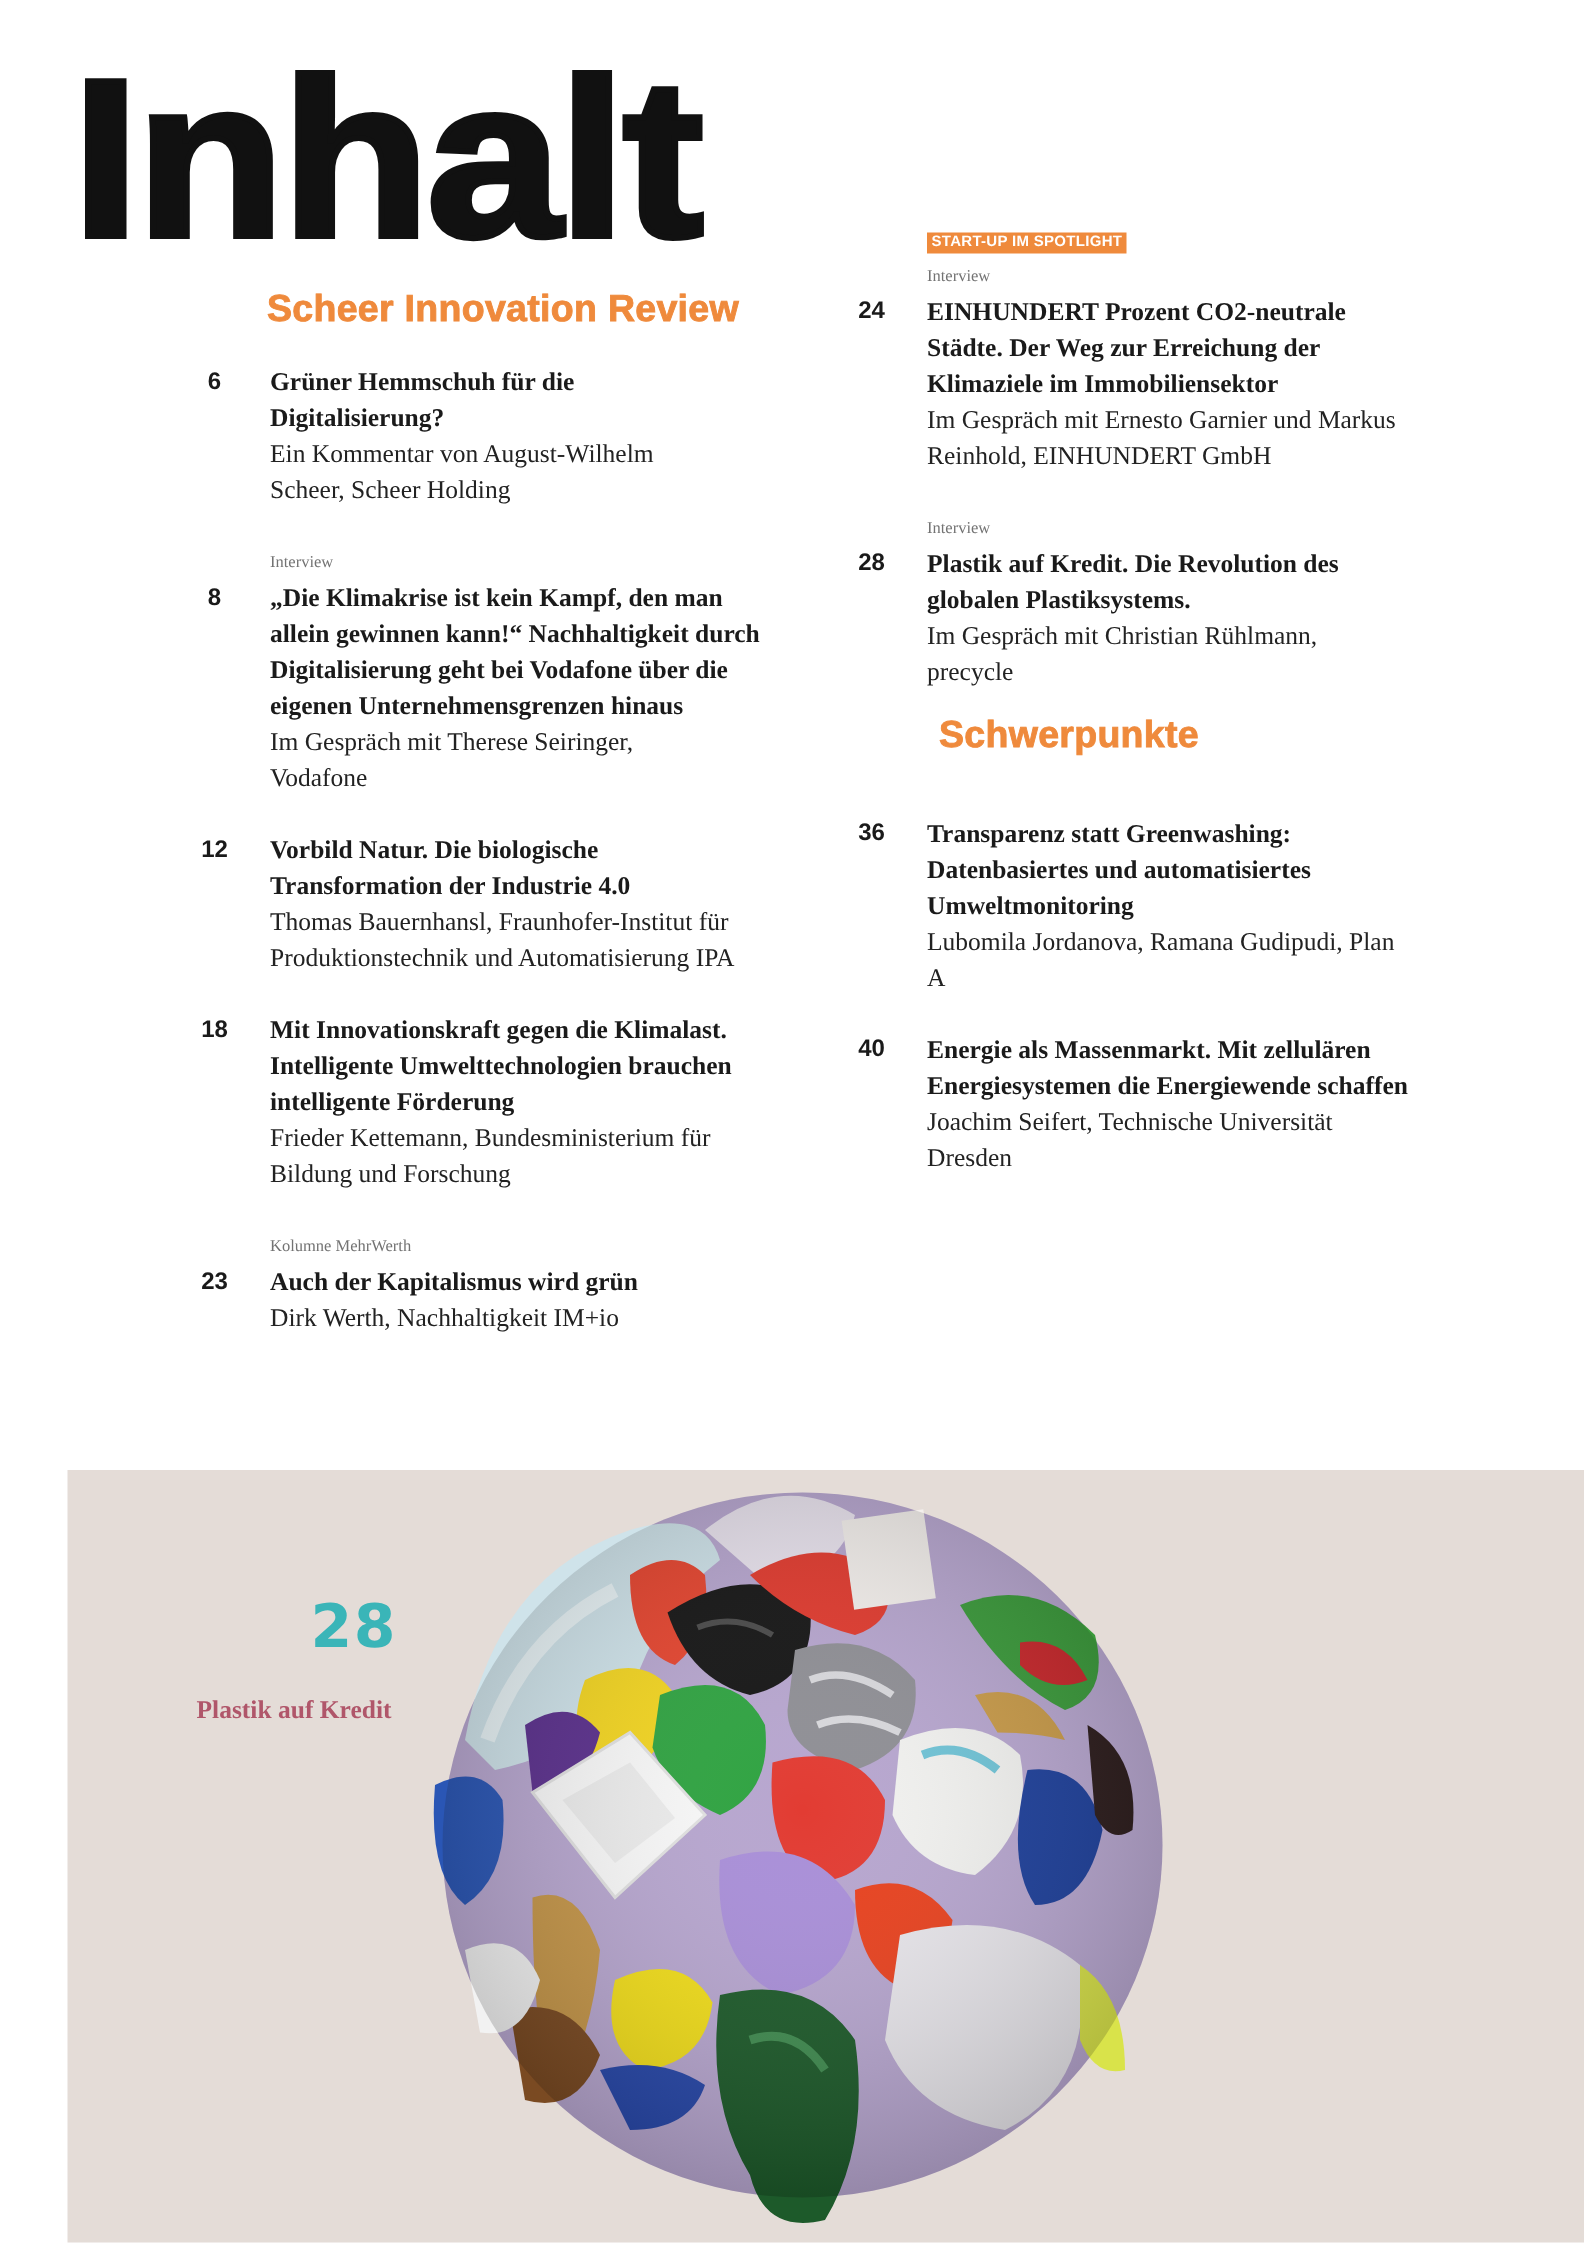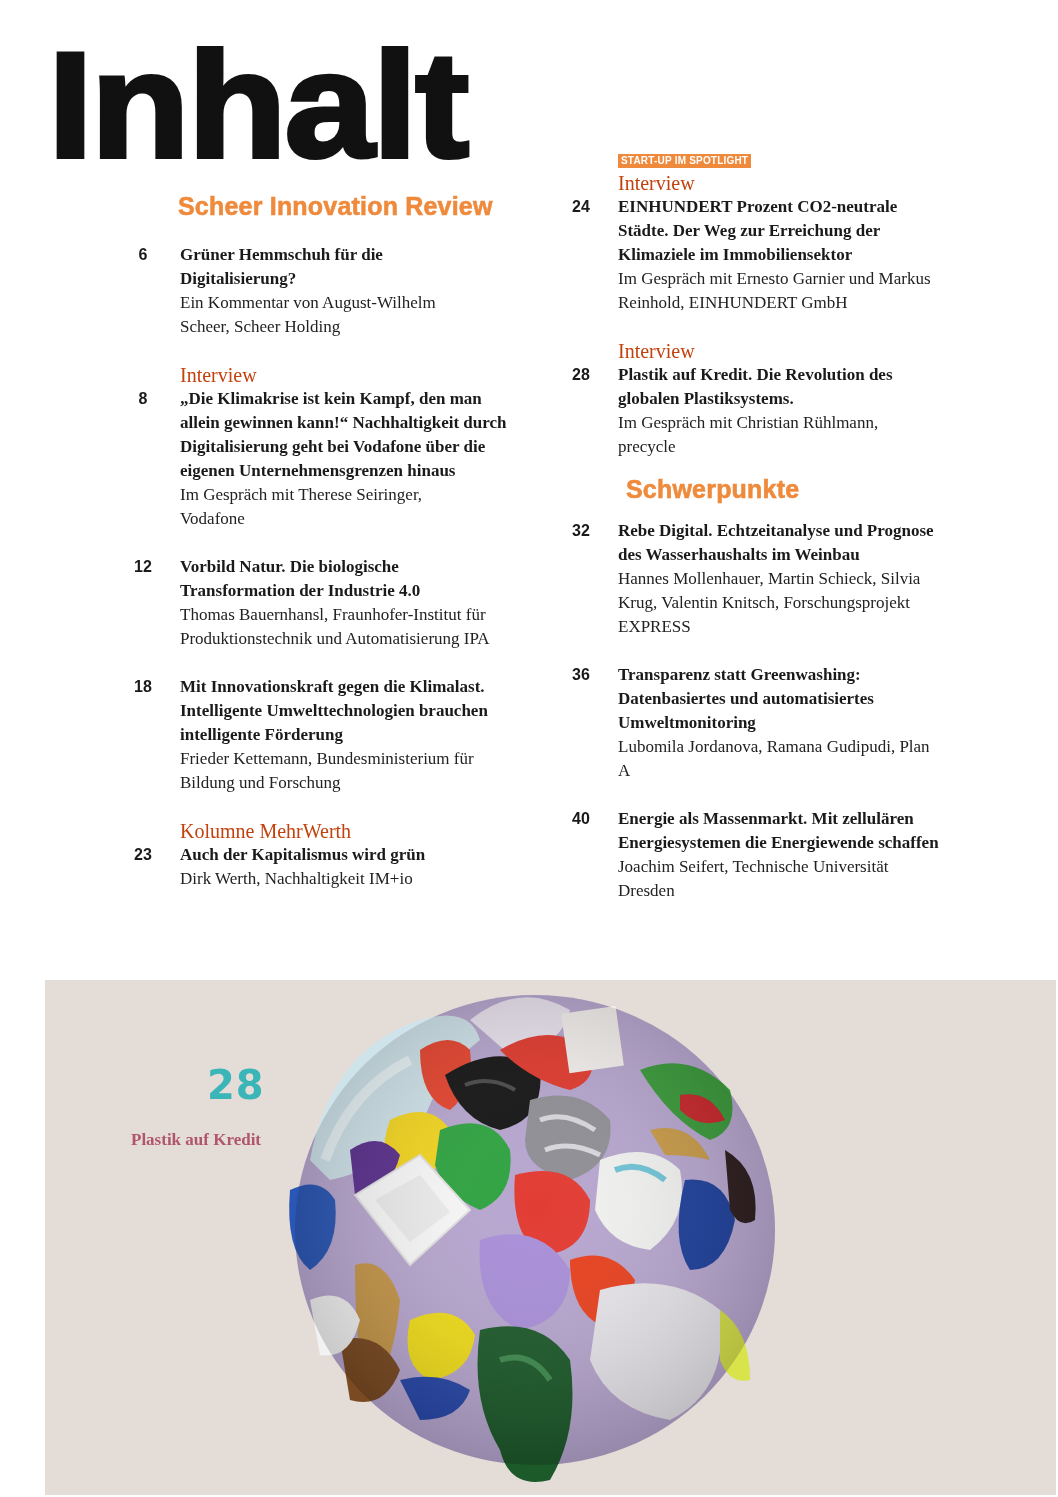--- a/index.html
+++ b/index.html
@@ -27,21 +27,21 @@
     .col.left { left: 128px; top: 243px; }
     .col.right { left: 566px; top: 147px; }
 
     .entry { position: relative; padding-left: 52px; font-size: 17px; line-height: 24px; }
     .entry .num {
       position: absolute; left: 0; top: 0; width: 30px;
       font-family: "Liberation Sans", "DejaVu Sans", sans-serif;
       font-weight: 700; font-size: 16px; line-height: 24px; color: #1a1a1a;
       text-align: center;
     }
-    .entry .kicker { color: #c2410c; font-size: 20px; line-height: 24px; display: block; }
+    .entry .kicker { color: #737373; font-size: 11px; line-height: 24px; display: block; }
     .entry .title { font-weight: 700; display: block; color: #1a1a1a; }
     .entry .author { display: block; color: #222222; }
     .entry .badge {
       display: inline-block; background: #ef8a3c; color: #ffffff;
       font-family: "Liberation Sans", "DejaVu Sans", sans-serif;
       font-weight: 700; font-size: 10px; line-height: 14px;
       padding: 0 3px; margin-bottom: 3px; letter-spacing: 0.2px;
     }
     .kicker-row { position: relative; }
 
@@ -123,25 +123,20 @@
     <span class="kicker">Interview</span>
     <div class="kicker-row">
       <span class="num" style="left:-52px;">28</span>
       <span class="title" style="width:310px;">Plastik auf Kredit. Die Revolution des globalen Plastiksystems.</span>
     </div>
     <span class="author" style="width:310px;">Im Gespräch mit Christian Rühlmann, precycle</span>
   </div>
 
   <div class="section-heading" style="position:relative; left:60px; margin-top:12px; height:48px; line-height:36px;">Schwerpunkte</div>
 
-  <div class="entry">
-    <span class="num">32</span>
-    <span class="title" style="width:320px;">Rebe Digital. Echtzeitanalyse und Prognose des Wasserhaushalts im Weinbau</span>
-    <span class="author" style="width:335px;">Hannes Mollenhauer, Martin Schieck, Silvia Krug, Valentin Knitsch, Forschungsprojekt EXPRESS</span>
-  </div>
 
   <div class="entry" style="margin-top:24px;">
     <span class="num">36</span>
     <span class="title" style="width:325px;">Transparenz statt Greenwashing: Datenbasiertes und automatisiertes Umweltmonitoring</span>
     <span class="author" style="width:320px;">Lubomila Jordanova, Ramana Gudipudi, Plan A</span>
   </div>
 
   <div class="entry" style="margin-top:24px;">
     <span class="num">40</span>
     <span class="title" style="width:325px;">Energie als Massenmarkt. Mit zellulären Energiesystemen die Energiewende schaffen</span>

